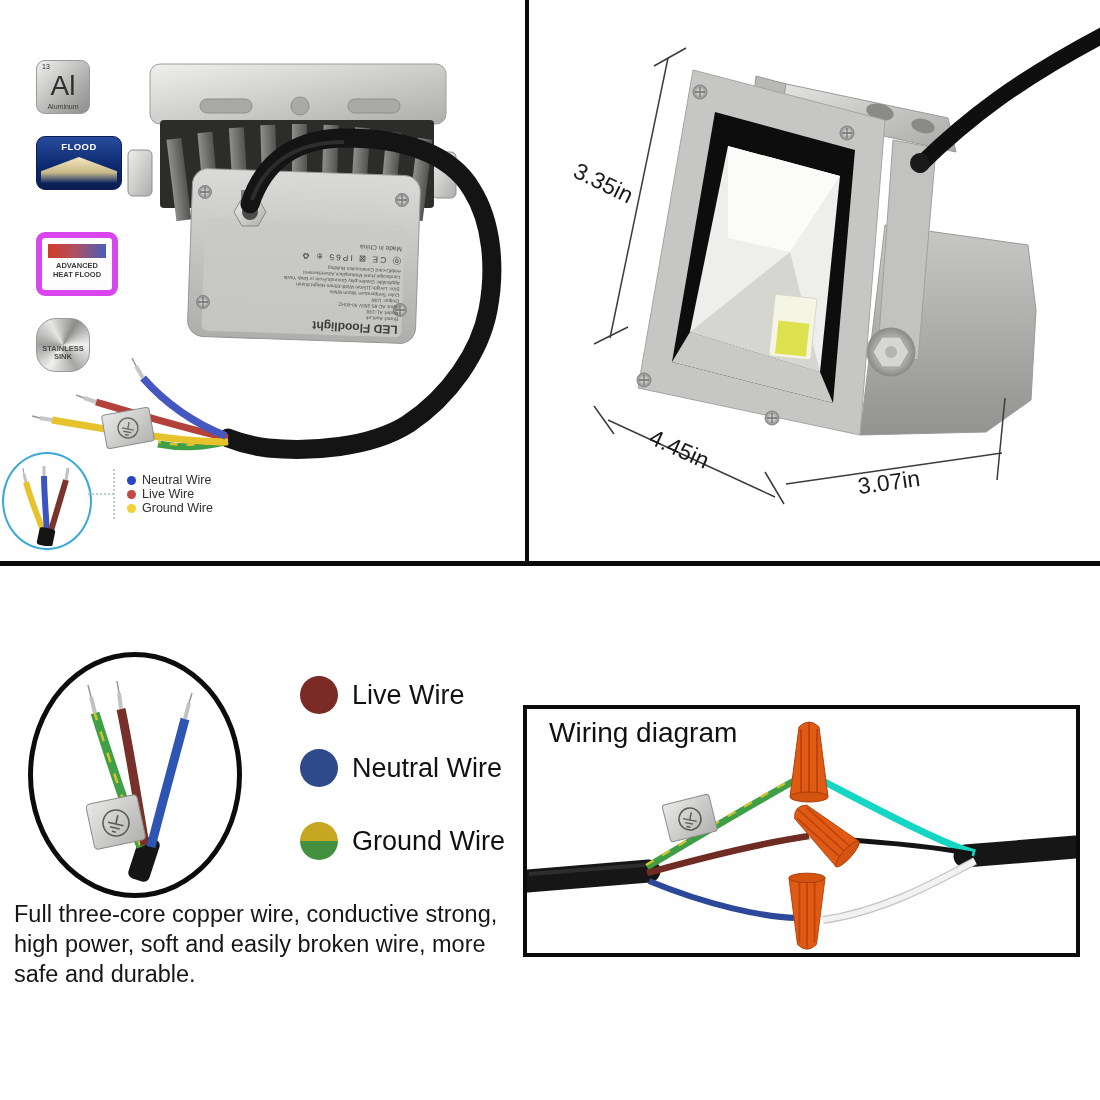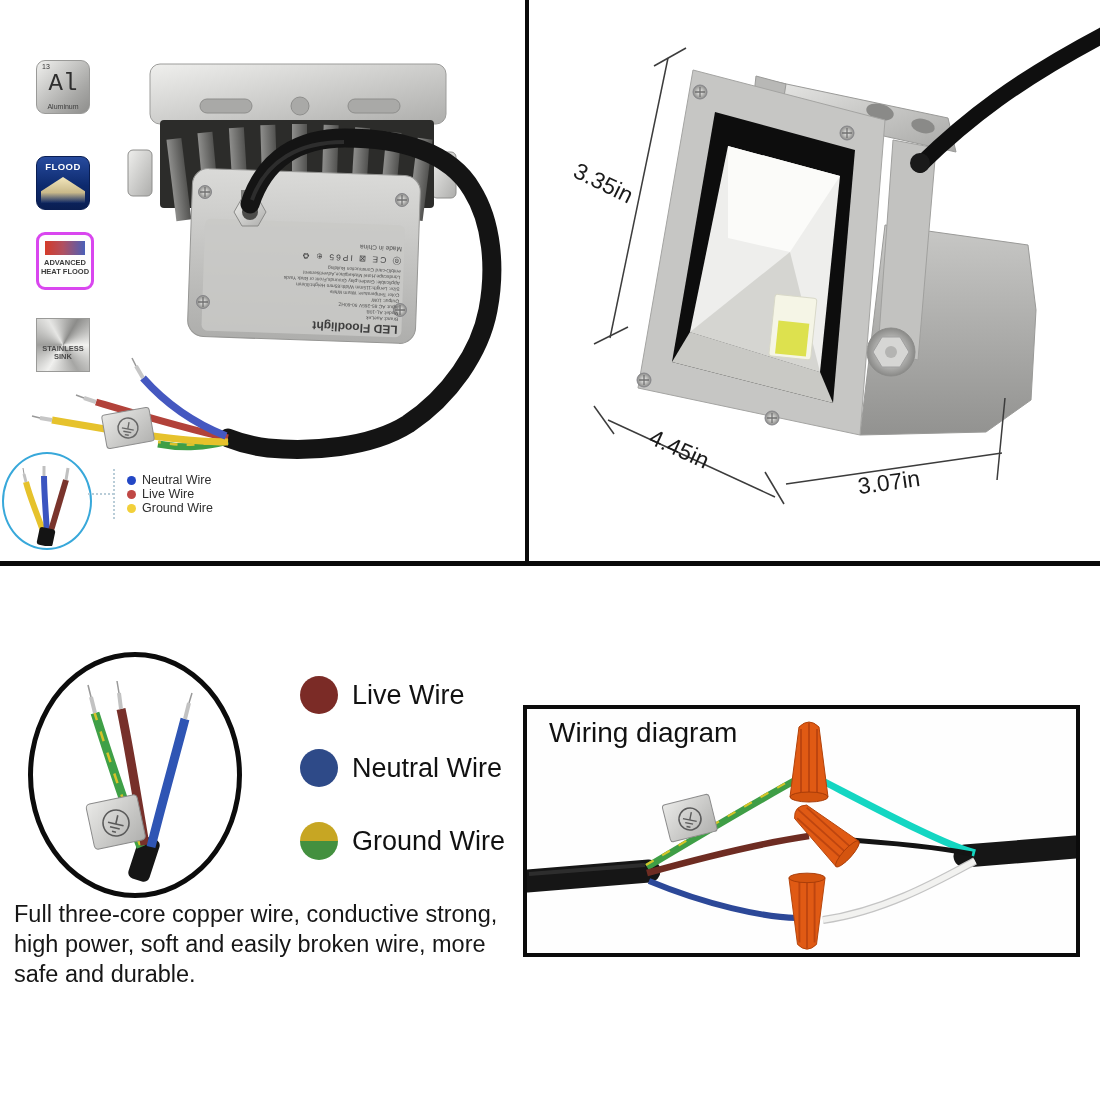--- a/index.html
+++ b/index.html
@@ -6,31 +6,31 @@
   #canvas{position:relative;width:1100px;height:1100px;background:#fff;overflow:hidden;
           font-family:"Liberation Sans",sans-serif;color:#1a1a1a;}
   .abs{position:absolute;}
   
   .vdiv{left:525px;top:0;width:4px;height:563px;background:#0a0a0a;}
   .hdiv{left:0;top:561px;width:1100px;height:5px;background:#0a0a0a;}
   
   .ficon{left:36px;width:52px;height:52px;border-radius:9px;overflow:hidden;text-align:center;}
   .icon-al{top:60px;background:linear-gradient(135deg,#f0f0ee,#a8a8a6 70%,#8e8e8c);border:1px solid #9a9a98;}
   .icon-al .num{position:absolute;left:5px;top:2px;font-size:7px;color:#333;}
-  .icon-al .sym{position:absolute;left:0;right:0;top:9px;font-family:Liberation Mono, monospace;font-size:24px;color:#2e2e2e;}
+  .icon-al .sym{position:absolute;left:0;right:0;top:9px;font-family:Liberation Sans, sans-serif;font-size:28px;color:#2e2e2e;}
   .icon-al .nm{position:absolute;left:0;right:0;bottom:3px;font-size:7px;color:#3c3c3c;}
-  .icon-flood{top:156px;background:linear-gradient(180deg,#274b9e 0%,#0d2a6e 55%,#0a1e52 100%);border:1px solid #0a1e52;}
+  .icon-flood{top:136px;background:linear-gradient(180deg,#274b9e 0%,#0d2a6e 55%,#0a1e52 100%);border:1px solid #0a1e52;padding-left:32px;}
   .icon-flood .fl{position:absolute;left:0;right:0;top:4px;font-size:9.5px;font-weight:bold;color:#fff;letter-spacing:.5px;}
   .icon-flood .beam{position:absolute;left:4px;right:4px;bottom:6px;height:26px;
      background:linear-gradient(180deg,#f3e7bd,#c9b98a 60%,rgba(30,60,130,.2));
      clip-path:polygon(50% 0,100% 55%,100% 100%,0 100%,0 55%);}
-  .icon-hs{top:232px;background:#fdfdfd;border:3px solid #d946ef;}
+  .icon-hs{top:232px;background:#fdfdfd;border:6px solid #d946ef;padding-left:18px;}
   .icon-hs .bar{position:absolute;left:6px;right:6px;top:6px;height:14px;background:linear-gradient(90deg,#d43a28,#b05060 45%,#4a5fb8);}
   .icon-hs .t{position:absolute;left:0;right:0;top:24px;font-size:7.5px;font-weight:bold;color:#3a3a3a;line-height:1.15;}
-  .icon-ss{top:318px;border-radius:0;background:
+  .icon-ss{top:318px;border-radius:20px;background:
      conic-gradient(from 210deg,#f2f2f0,#9e9e9c,#e6e6e4,#8c8c8a,#f2f2f0,#a6a6a4,#eeeeec);
      border:1px solid #9a9a98;}
   .icon-ss .t{position:absolute;left:0;right:0;top:26px;font-size:7.5px;color:#4a4a4a;font-weight:bold;line-height:1.1;}
   
   .backlabel{left:214px;top:230px;width:186px;height:102px;transform:rotate(183deg);
      color:#4b4b4b;display:flex;flex-direction:column;align-items:flex-start;}
   .backlabel .ttl{font-size:12px;font-weight:bold;color:#3d3d3d;margin-bottom:1px;}
   .backlabel .sp{font-size:4.9px;line-height:1.22;color:#4e4e4e;display:block;}
   .backlabel .certs{font-size:8.5px;letter-spacing:2px;color:#454545;margin-top:2px;}
   .backlabel .mic{font-size:6.5px;color:#505050;margin-top:1px;}

